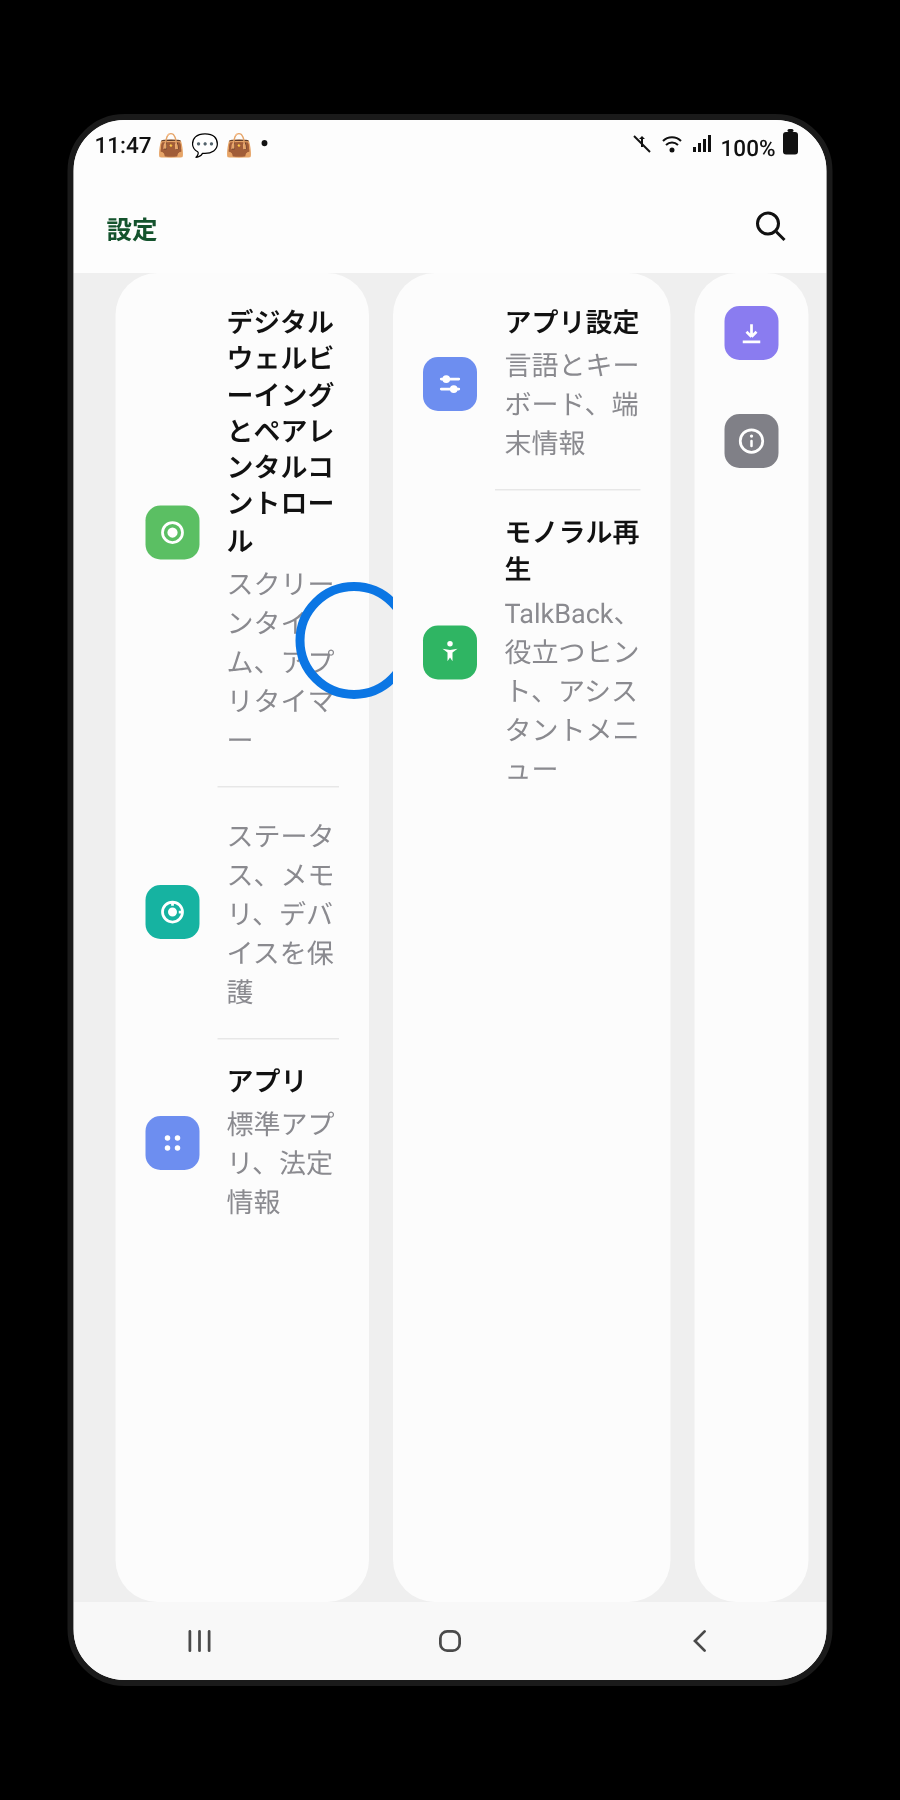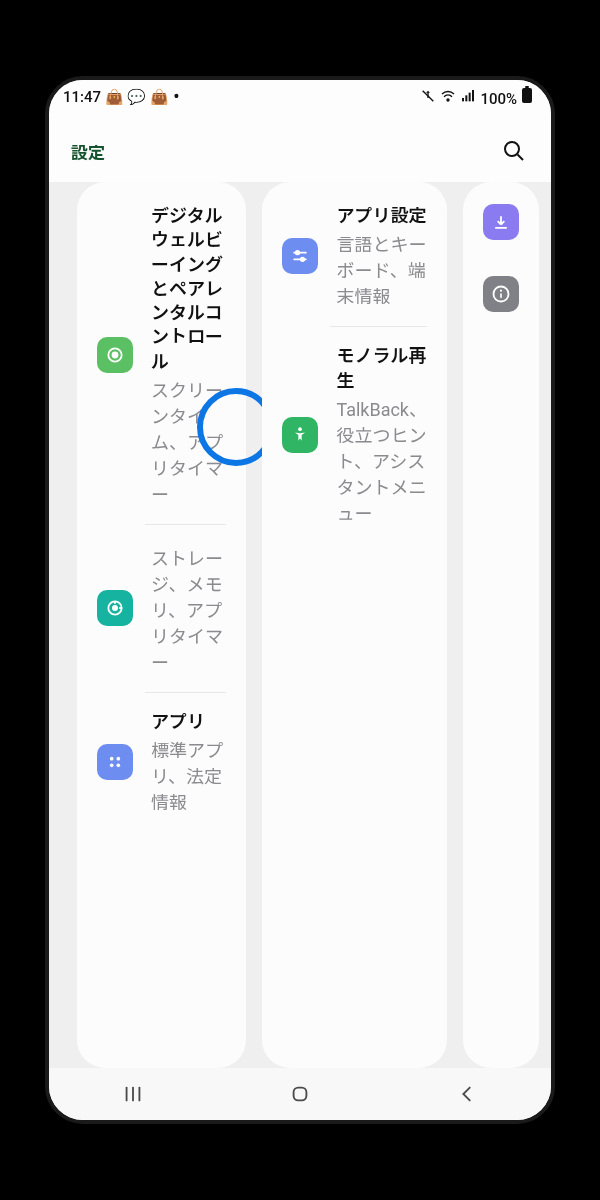--- a/index.html
+++ b/index.html
@@ -196,21 +196,21 @@
       </div>
       <div class="row">
         <div class="icon" style="background:#16b3a1">
           <svg viewBox="0 0 24 24" fill="none" stroke="#fff" stroke-width="2.2">
               <circle cx="12" cy="12" r="8"></circle>
               <path d="M12 4v3M20 12h-3" fill="none"></path>
               <circle cx="12" cy="12" r="2.5" fill="#fff"></circle>
             </svg>
         </div>
         <div class="text">
-          <div class="subtitle">ストレージ、メモリ、アプリタイマー</div>
+          <div class="subtitle">ステータス、メモリ、デバイスを保護</div>
         </div>
       </div>
       <div class="row">
         <div class="icon" style="background:#6d8ef0">
           <svg viewBox="0 0 24 24" fill="#fff">
               <circle cx="8" cy="8" r="2.2"></circle>
               <circle cx="16" cy="8" r="2.2"></circle>
               <circle cx="8" cy="16" r="2.2"></circle>
               <circle cx="16" cy="16" r="2.2"></circle>
             </svg>

